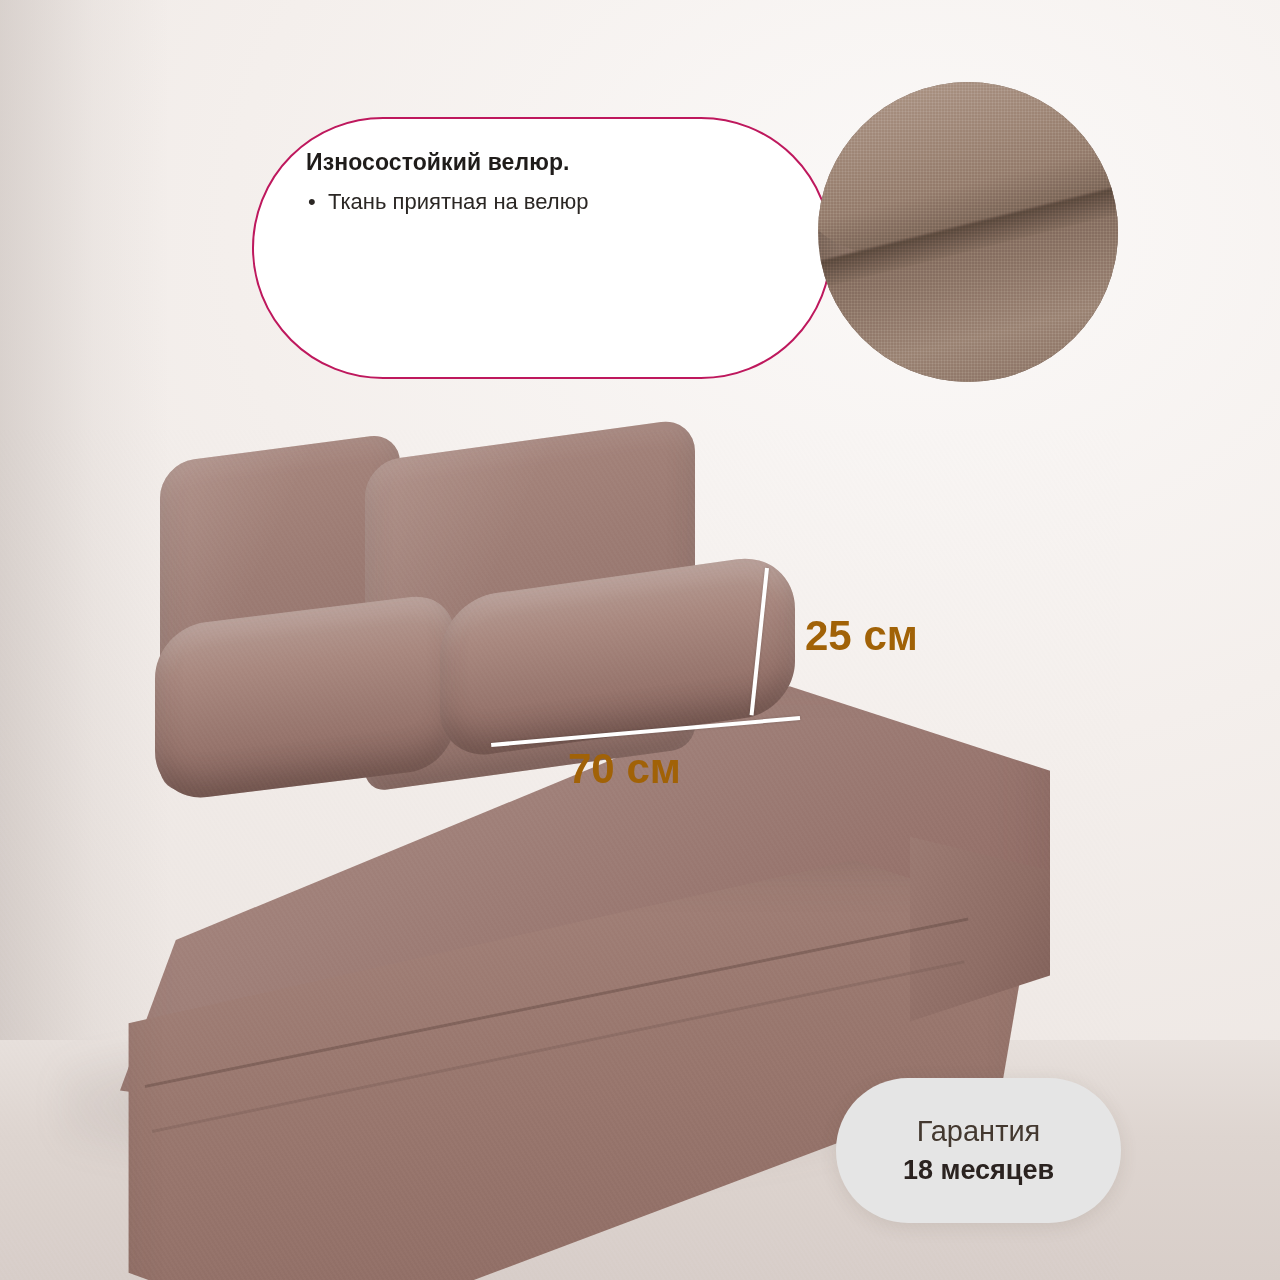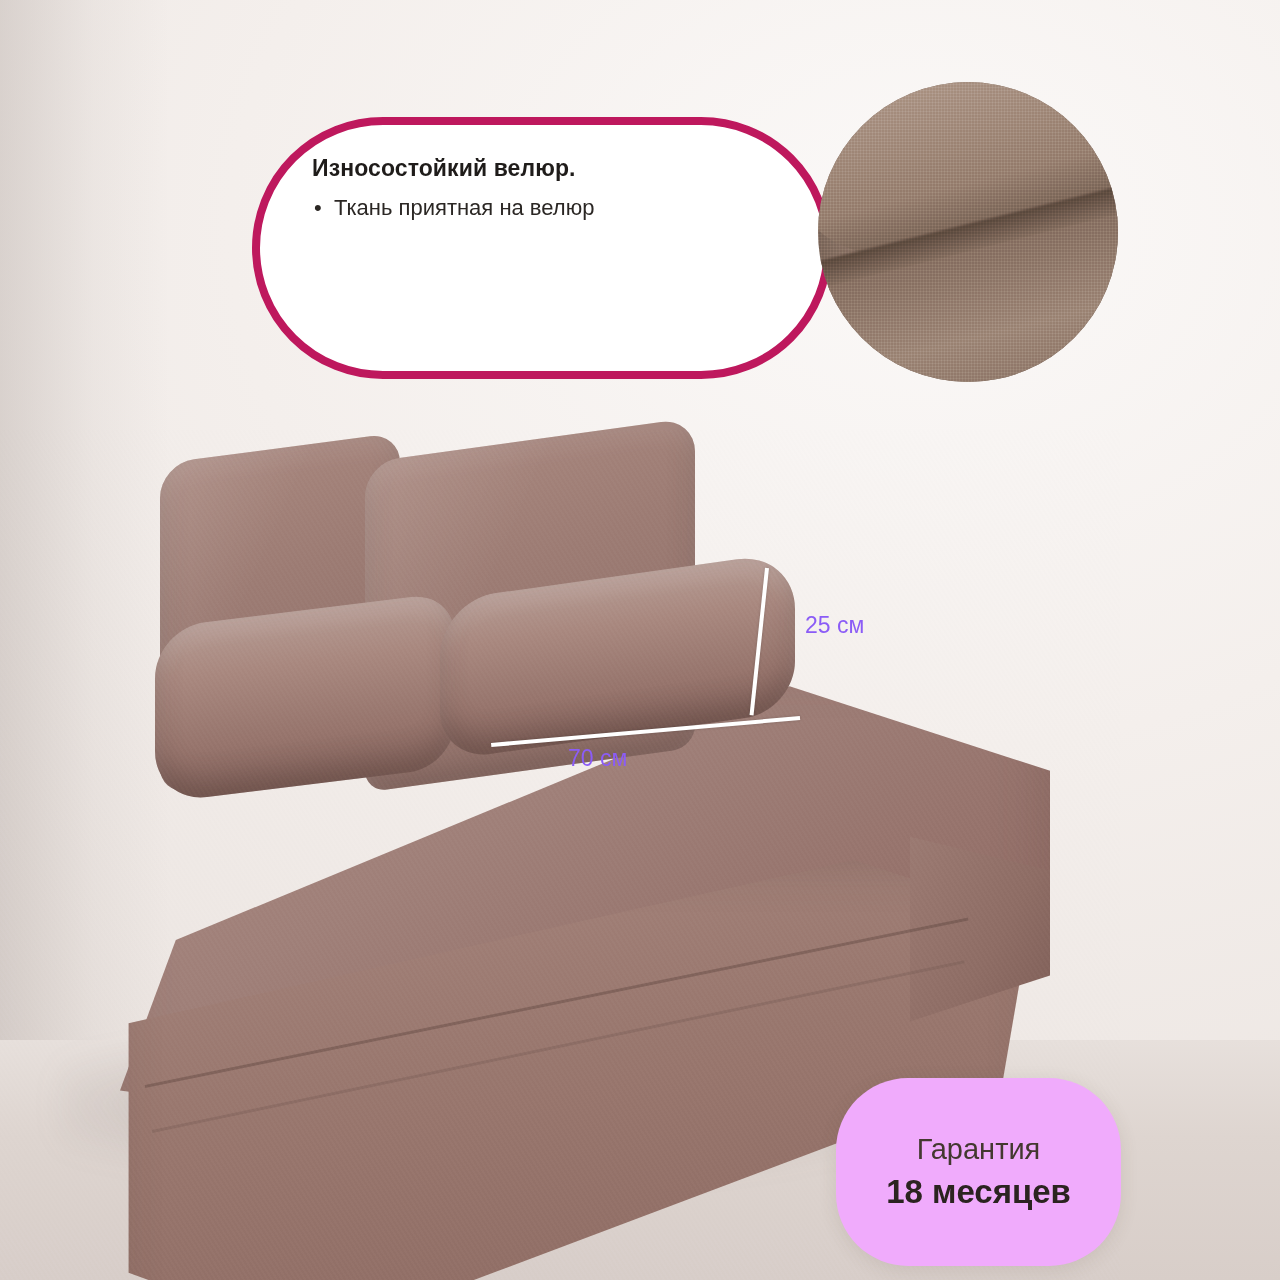--- a/index.html
+++ b/index.html
@@ -184,21 +184,21 @@
   }
 
   
   .callout {
     position: absolute;
     left: 252px;
     top: 117px;
     width: 580px;
     height: 262px;
     background: #ffffff;
-    border: 8px solid #be185d;
+    border: 2px solid #be185d;
     border-radius: 131px;
     box-sizing: border-box;
     z-index: 5;
   }
   .callout-inner {
     position: absolute;
     left: 52px;
     top: 30px;
     width: 470px;
     color: #2e2a28;
@@ -301,58 +301,59 @@
   .dim-horizontal {
     left: 490px;
     top: 716px;
     width: 310px;
     height: 4px;
     transform: rotate(-5deg);
     transform-origin: right center;
   }
   .dim-label {
     position: absolute;
-    color: #8b5cf6;
-    font-size: 23px;
+    color: #a16207;
+    font-size: 42px;
     z-index: 8;
     white-space: nowrap;
+    font-weight: bold;
   }
   .dim-label-height {
     left: 805px;
     top: 612px;
   }
   .dim-label-width {
     left: 568px;
     top: 745px;
   }
 
   
   .warranty {
     position: absolute;
     left: 836px;
     top: 1078px;
     width: 285px;
-    height: 188px;
-    background: #f0abfc;
+    height: 145px;
+    background: #e5e5e5;
     border-radius: 72px;
     box-shadow: 0 4px 18px rgba(90,70,60,0.12);
     display: flex;
     flex-direction: column;
     align-items: center;
     justify-content: center;
     z-index: 7;
   }
   .warranty-label {
     font-size: 29px;
     color: #43382f;
     line-height: 1.1;
     margin-bottom: 8px;
   }
   .warranty-value {
-    font-size: 33px;
+    font-size: 27px;
     font-weight: bold;
     color: #2b2320;
     line-height: 1.1;
   }
 </style>
 </head>
 <body>
 
 <div class="stage">
 

